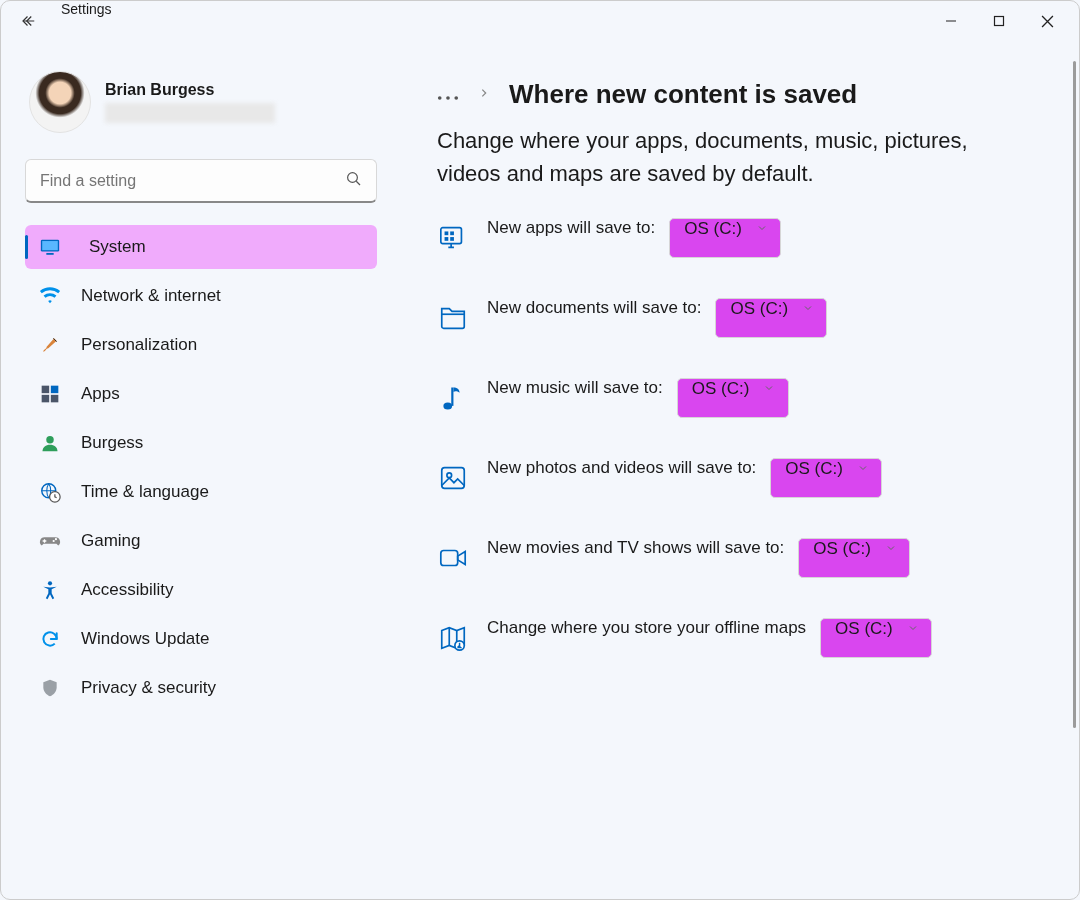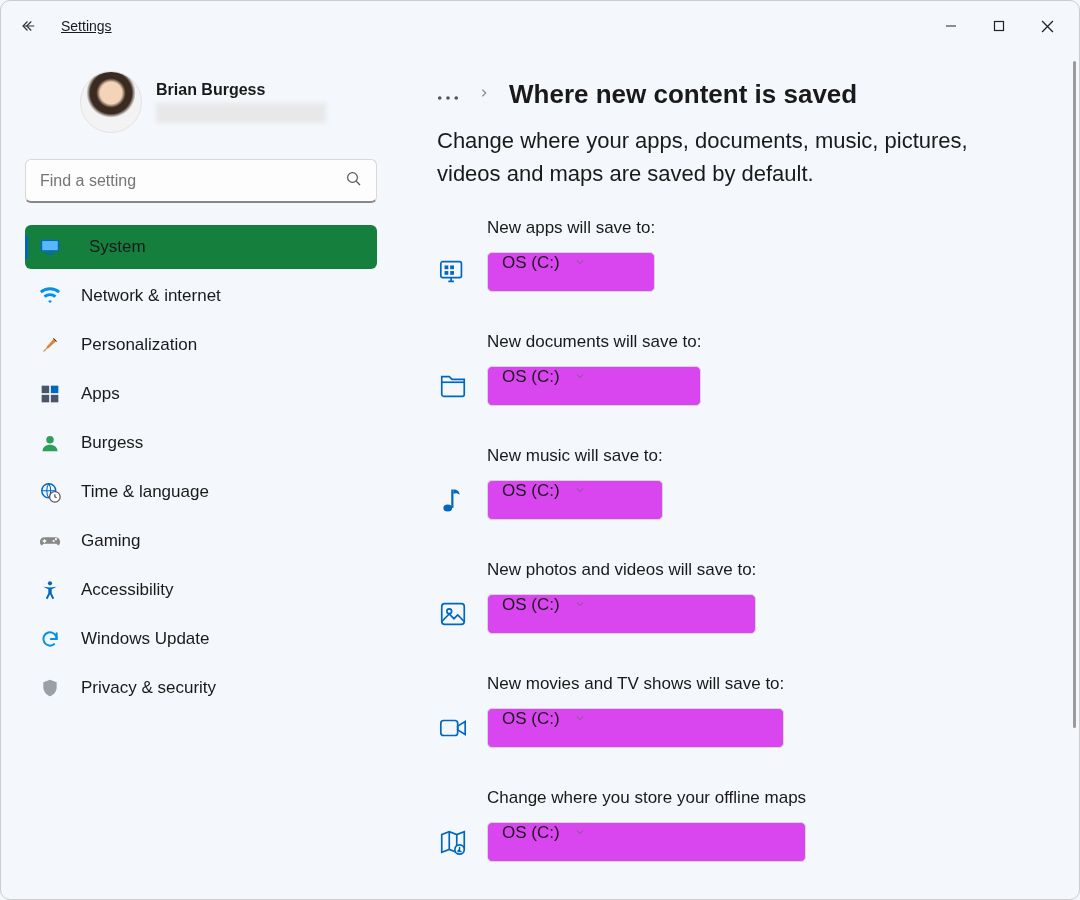--- a/index.html
+++ b/index.html
@@ -9,45 +9,44 @@
     width: 1080px;
     height: 900px;
     overflow: hidden;
     color: #1a1a1a;
     border: 1px solid #ccc;
     border-radius: 10px;
     position: relative;
   }
   .titlebar {
     display: flex;
-    align-items: center;
+    align-items: flex-start;
     height: 50px;
     padding: 0 8px;
-    text-decoration: underline;
   }
   .back-btn {
     width: 40px; height: 40px;
     display: flex; align-items: center; justify-content: center;
     cursor: pointer;
     border-radius: 4px;
   }
   .app-title { font-size: 14px; margin-left: 12px; }
   .win-controls { margin-left: auto; display: flex; gap: 0; }
   .win-btn {
     width: 48px; height: 40px;
     display: flex; align-items: center; justify-content: center;
     cursor: pointer;
   }
   .container { display: flex; height: calc(100% - 50px); }
   .sidebar {
     width: 390px;
     padding: 20px 14px 0 24px;
     overflow-y: auto;
   }
-  .user-row { display: flex; align-items: center; gap: 14px; margin-bottom: 26px; padding-left: 4px; justify-content: center; }
+  .user-row { display: flex; align-items: center; gap: 14px; margin-bottom: 26px; padding-left: 4px; }
   .avatar {
     width: 62px; height: 62px; border-radius: 50%;
     background: radial-gradient(circle at 50% 35%, #f4d4b8 0 22%, #3a2a20 30% 42%, #f3f3f3 50% 100%);
     background-color: #eee;
     border: 1px solid #e3e3e3;
     overflow: hidden;
   }
   .user-name { font-weight: 600; font-size: 16px; }
   .user-sub {
     width: 170px; height: 20px;
@@ -82,21 +81,21 @@
     gap: 20px;
     height: 44px;
     padding: 0 14px;
     border-radius: 6px;
     cursor: pointer;
     font-size: 17px;
     margin: 5px 0;
     position: relative;
   }
   .nav-item.selected {
-    background: #15803d;
+    background: #f0abfc;
     gap: 28px;
   }
   .nav-item.selected::before {
     content: "";
     position: absolute;
     left: 0; top: 10px; bottom: 10px;
     width: 3px;
     background: #0067c0;
     border-radius: 2px;
   }
@@ -120,21 +119,21 @@
     line-height: 1.5;
     max-width: 600px;
   }
   .setting-group {
     display: flex;
     align-items: flex-end;
     gap: 18px;
     margin-bottom: 40px;
     padding-left: 0;
   }
-  .setting-text { display: flex; flex-direction: column; gap: 14px; }
+  .setting-text { display: flex; flex-direction: row; gap: 14px; }
   .setting-label { font-size: 17px; }
   .setting-icon {
     width: 32px; height: 32px;
     display: flex; align-items: center; justify-content: center;
     margin-bottom: 4px;
   }
   .dropdown {
     display: inline-flex; 
     gap: 14px;
     border: 1px solid #d6d6d6;

